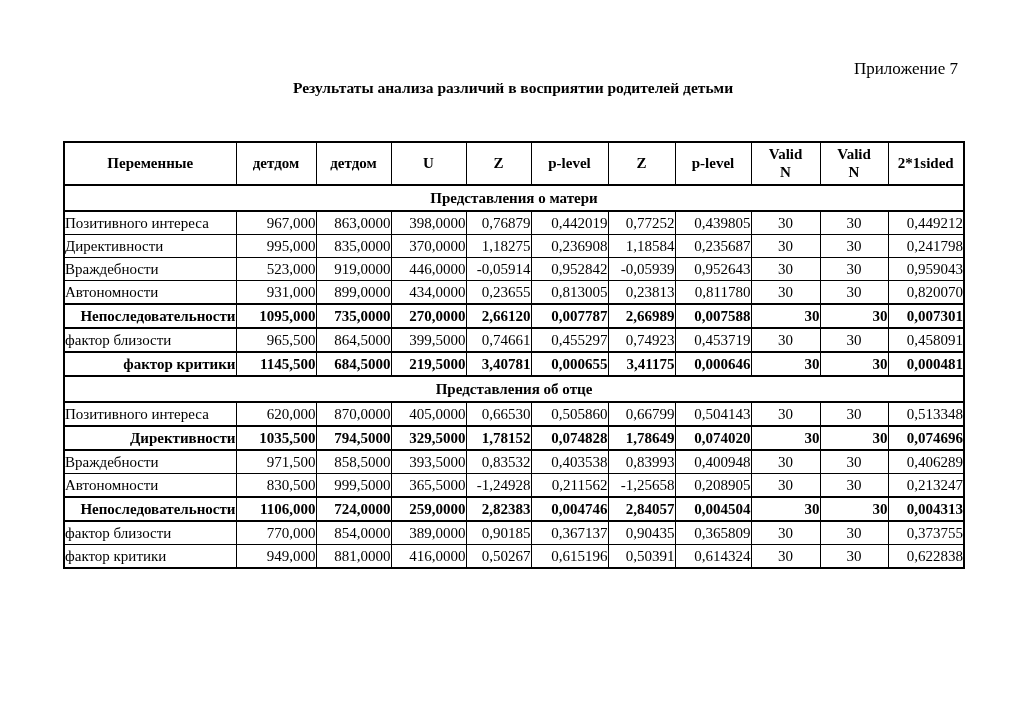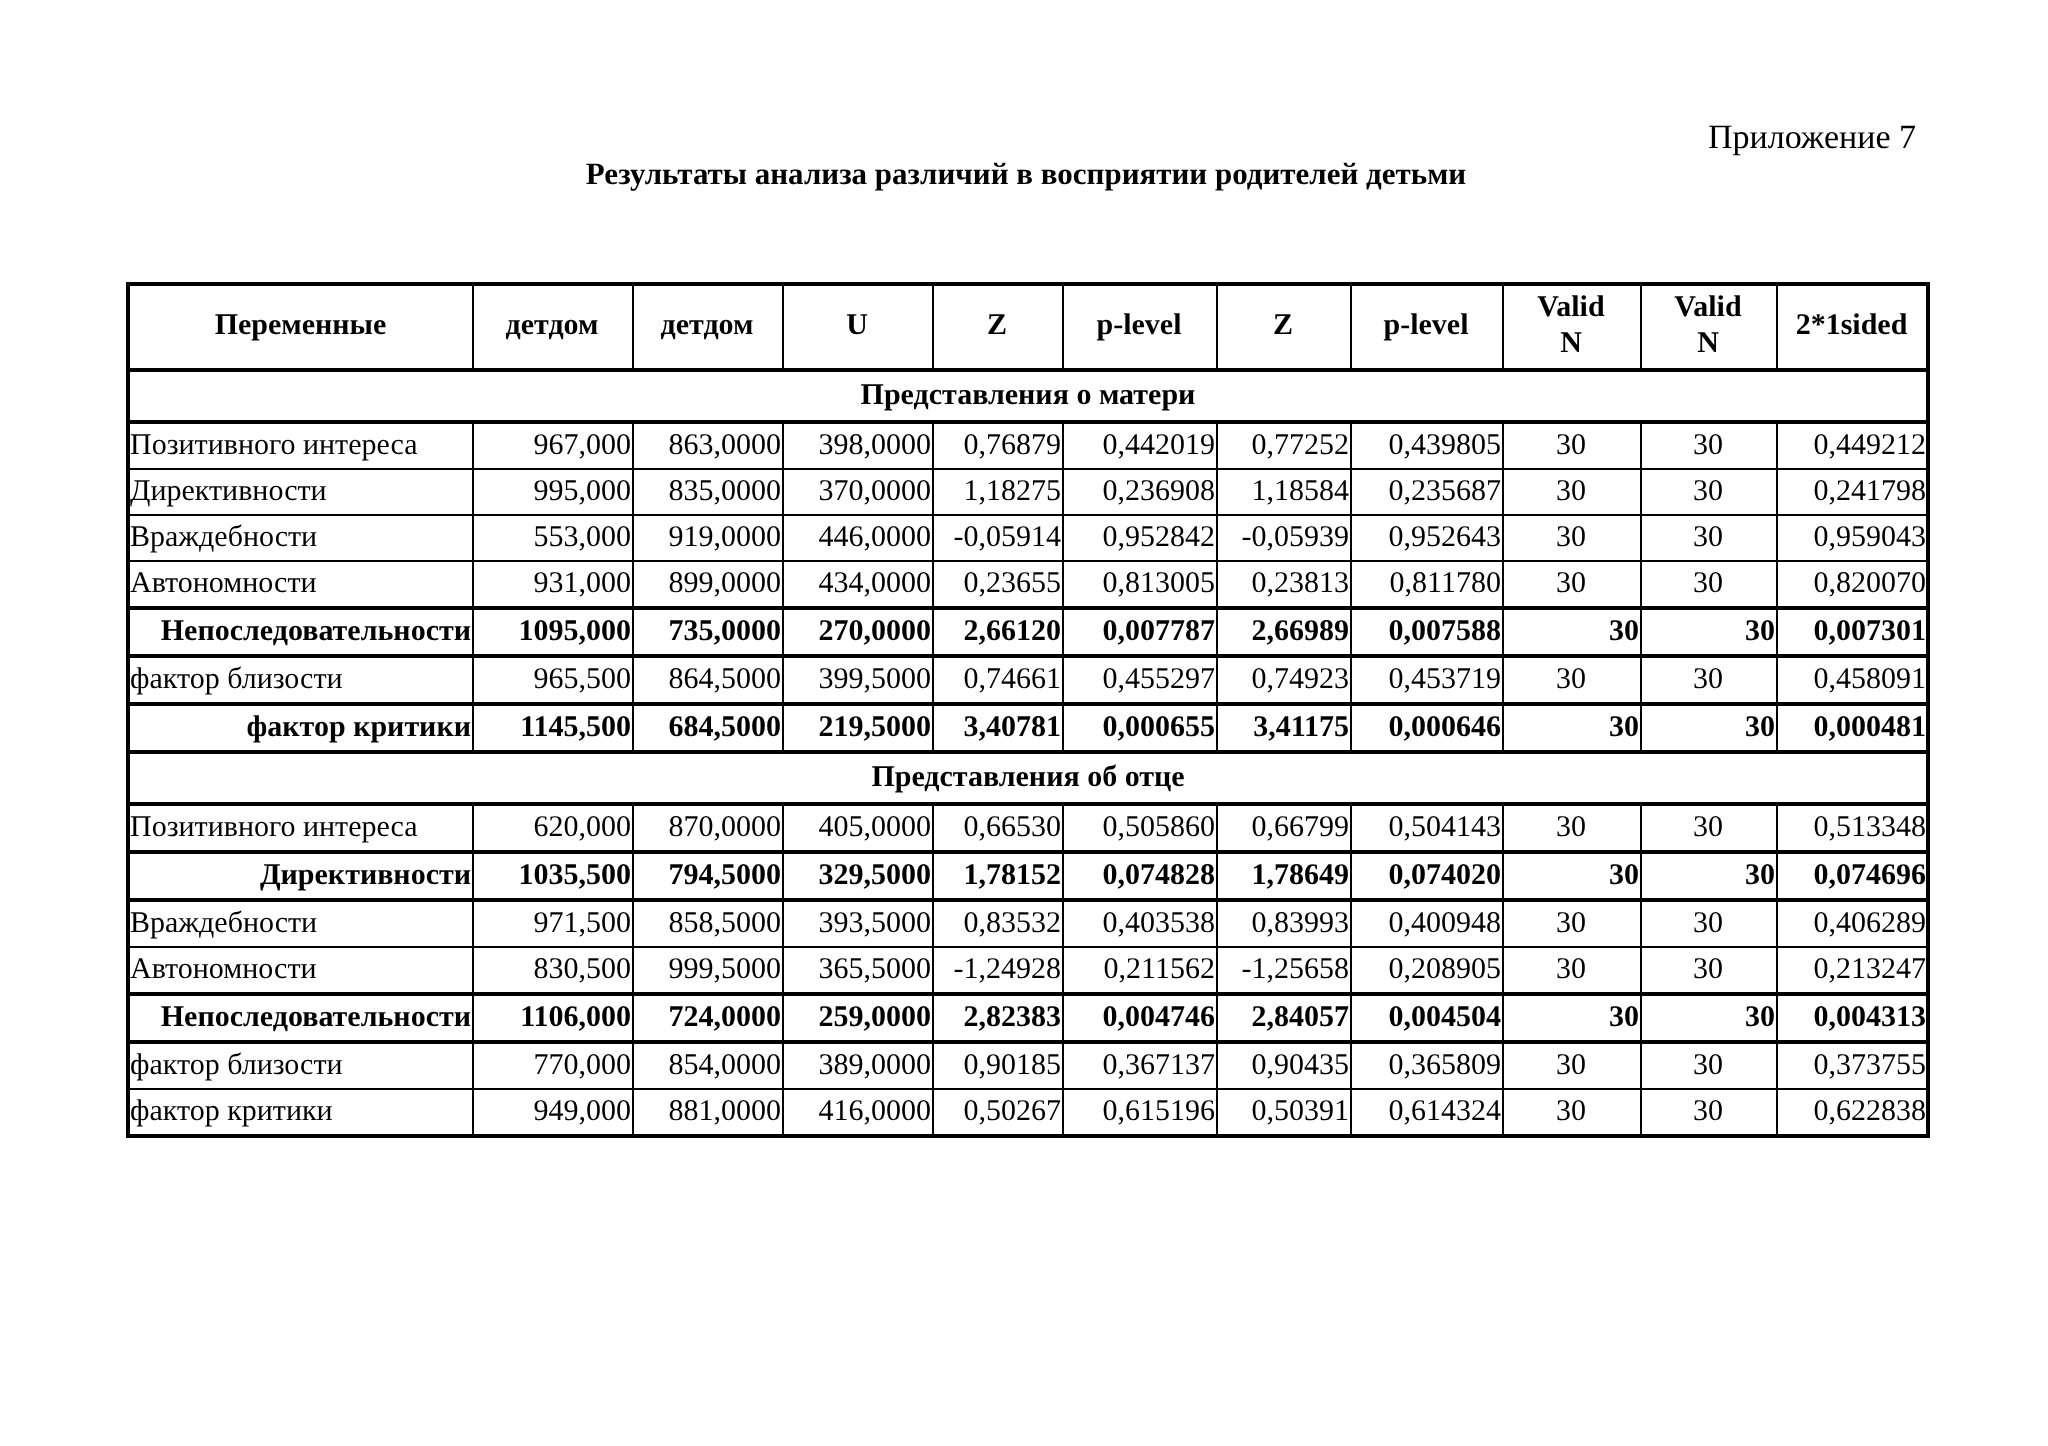--- a/index.html
+++ b/index.html
@@ -144,21 +144,21 @@
         <td class="c-num">1,18275</td>
         <td class="c-num">0,236908</td>
         <td class="c-num">1,18584</td>
         <td class="c-num">0,235687</td>
         <td class="c-n">30</td>
         <td class="c-n">30</td>
         <td class="c-last">0,241798</td>
       </tr>
       <tr class="data-row">
         <td class="c-var">Враждебности</td>
-        <td class="c-num">553,000</td>
+        <td class="c-num">523,000</td>
         <td class="c-num">919,0000</td>
         <td class="c-num">446,0000</td>
         <td class="c-num">-0,05914</td>
         <td class="c-num">0,952842</td>
         <td class="c-num">-0,05939</td>
         <td class="c-num">0,952643</td>
         <td class="c-n">30</td>
         <td class="c-n">30</td>
         <td class="c-last">0,959043</td>
       </tr>

